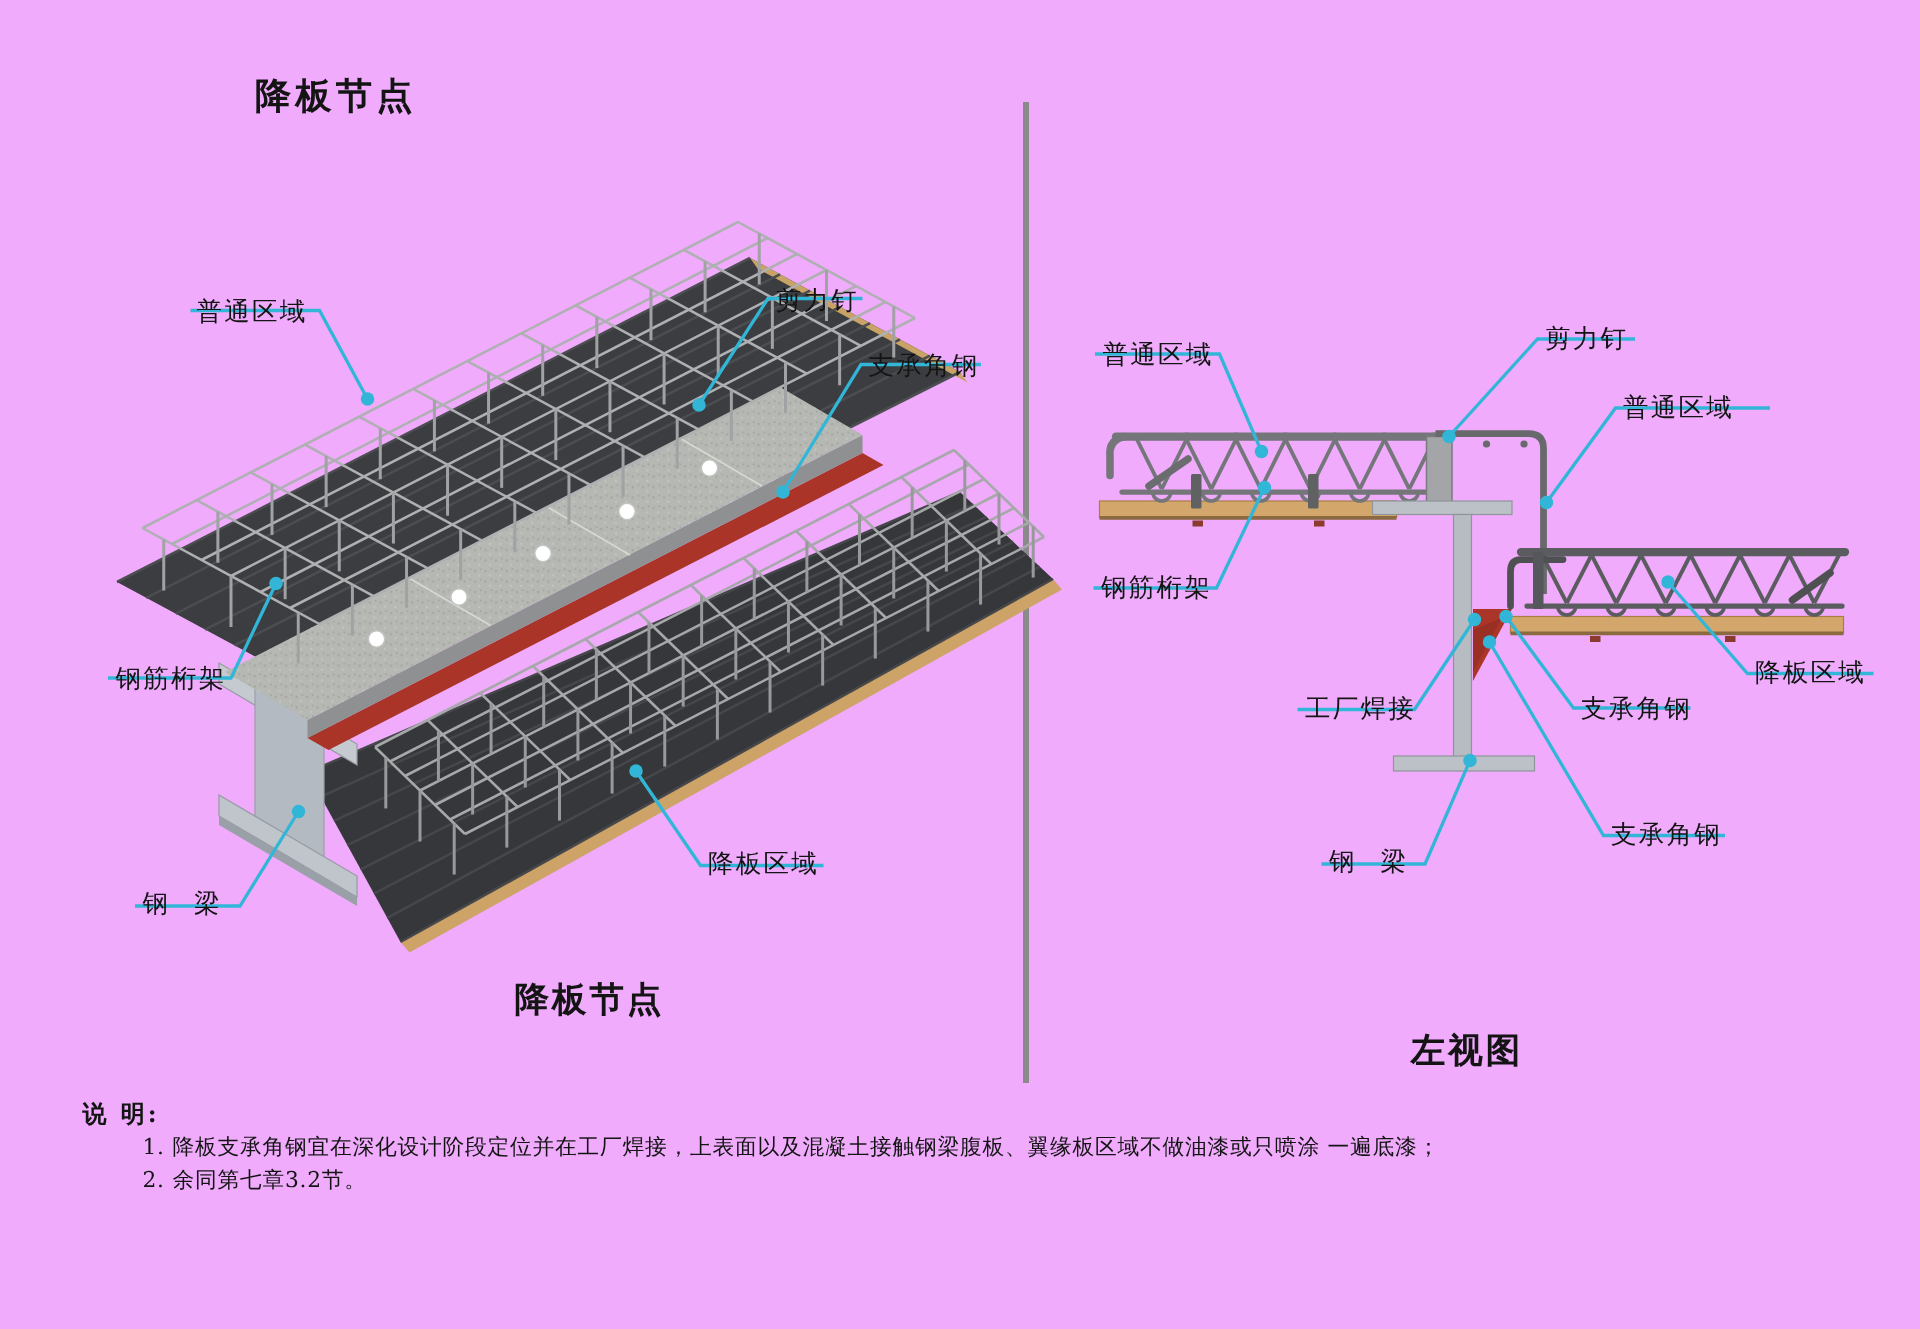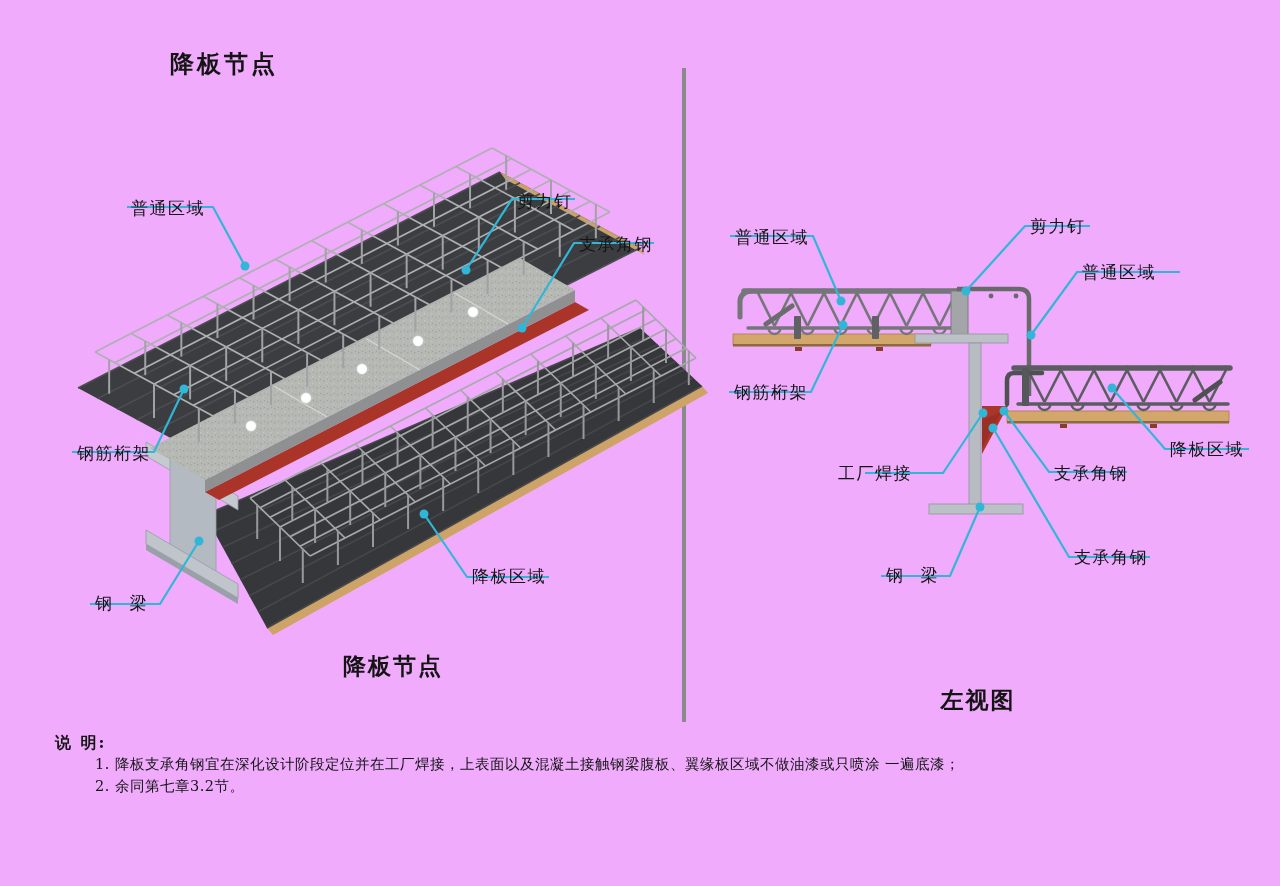--- a/index.html
+++ b/index.html
@@ -351,21 +351,21 @@
   <div class="lbl" style="left:517px;top:176px">剪力钉</div>
   <div class="lbl" style="left:579px;top:219px">支承角钢</div>
   <div class="lbl" style="left:77px;top:428px">钢筋桁架</div>
   <div class="lbl" style="left:95px;top:578px;letter-spacing:6px">钢 梁</div>
   <div class="lbl" style="left:472px;top:551px">降板区域</div>
 
   <div class="lbl" style="left:735px;top:212px">普通区域</div>
   <div class="lbl" style="left:1030px;top:201px">剪力钉</div>
   <div class="lbl" style="left:1082px;top:247px">普通区域</div>
   <div class="lbl" style="left:734px;top:367px">钢筋桁架</div>
-  <div class="lbl" style="left:838px;top:448px">工厂焊接</div>
+  <div class="lbl" style="left:870px;top:448px">工厂焊接</div>
   <div class="lbl" style="left:1054px;top:448px">支承角钢</div>
   <div class="lbl" style="left:1170px;top:424px">降板区域</div>
   <div class="lbl" style="left:1074px;top:532px">支承角钢</div>
   <div class="lbl" style="left:886px;top:550px;letter-spacing:6px">钢 梁</div>
 
   <div class="caption cap-left">降板节点</div>
   <div class="caption cap-right">左视图</div>
 
   <div class="notes">
     <div class="notes-heading">说 明:</div>

